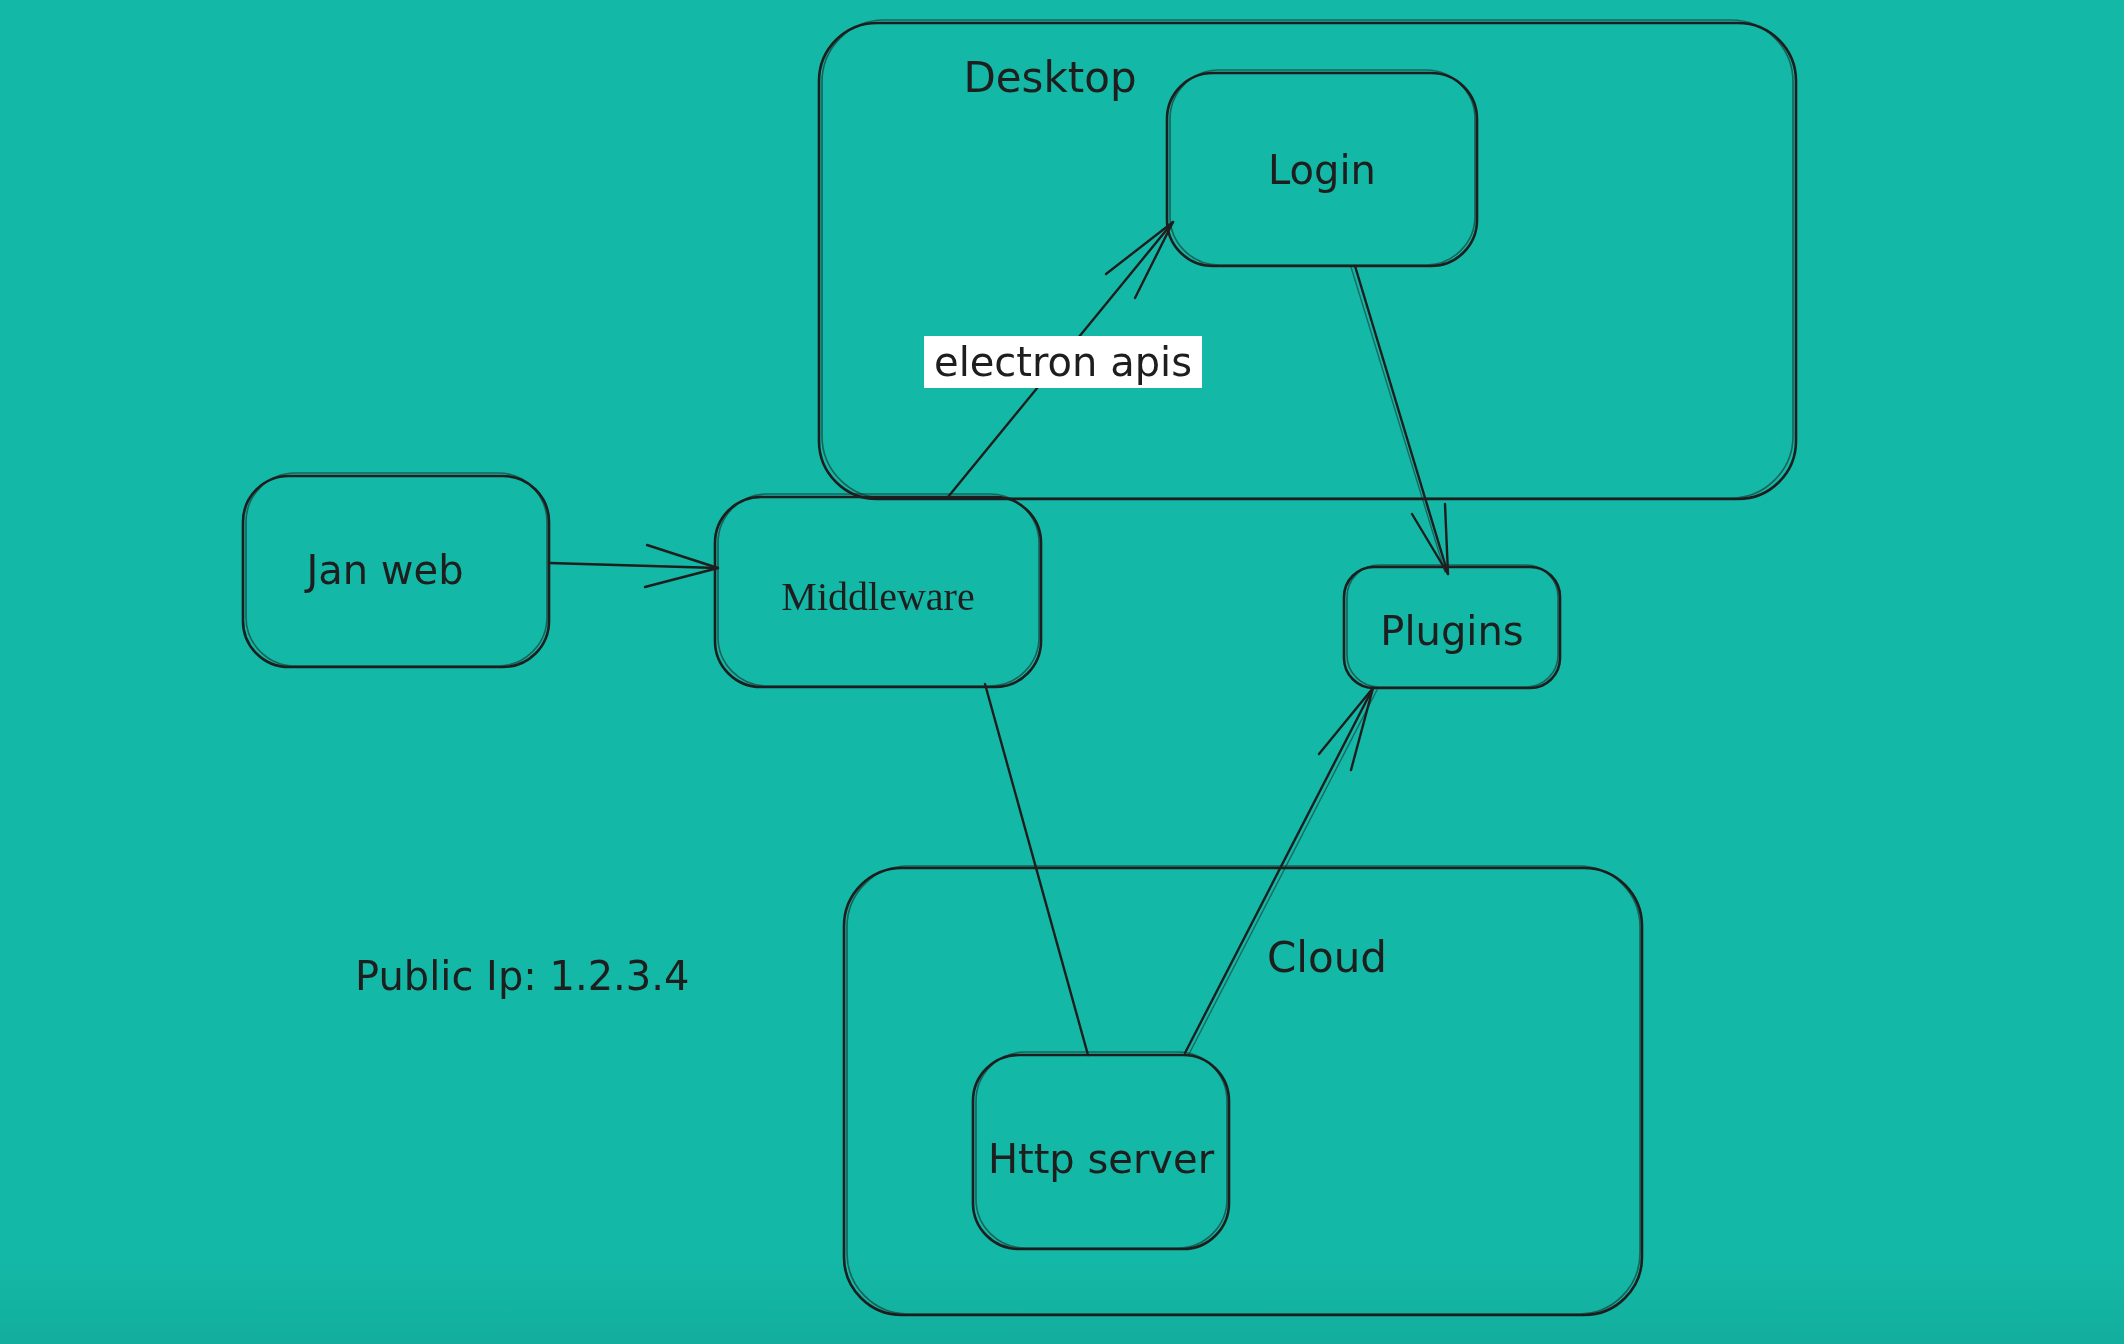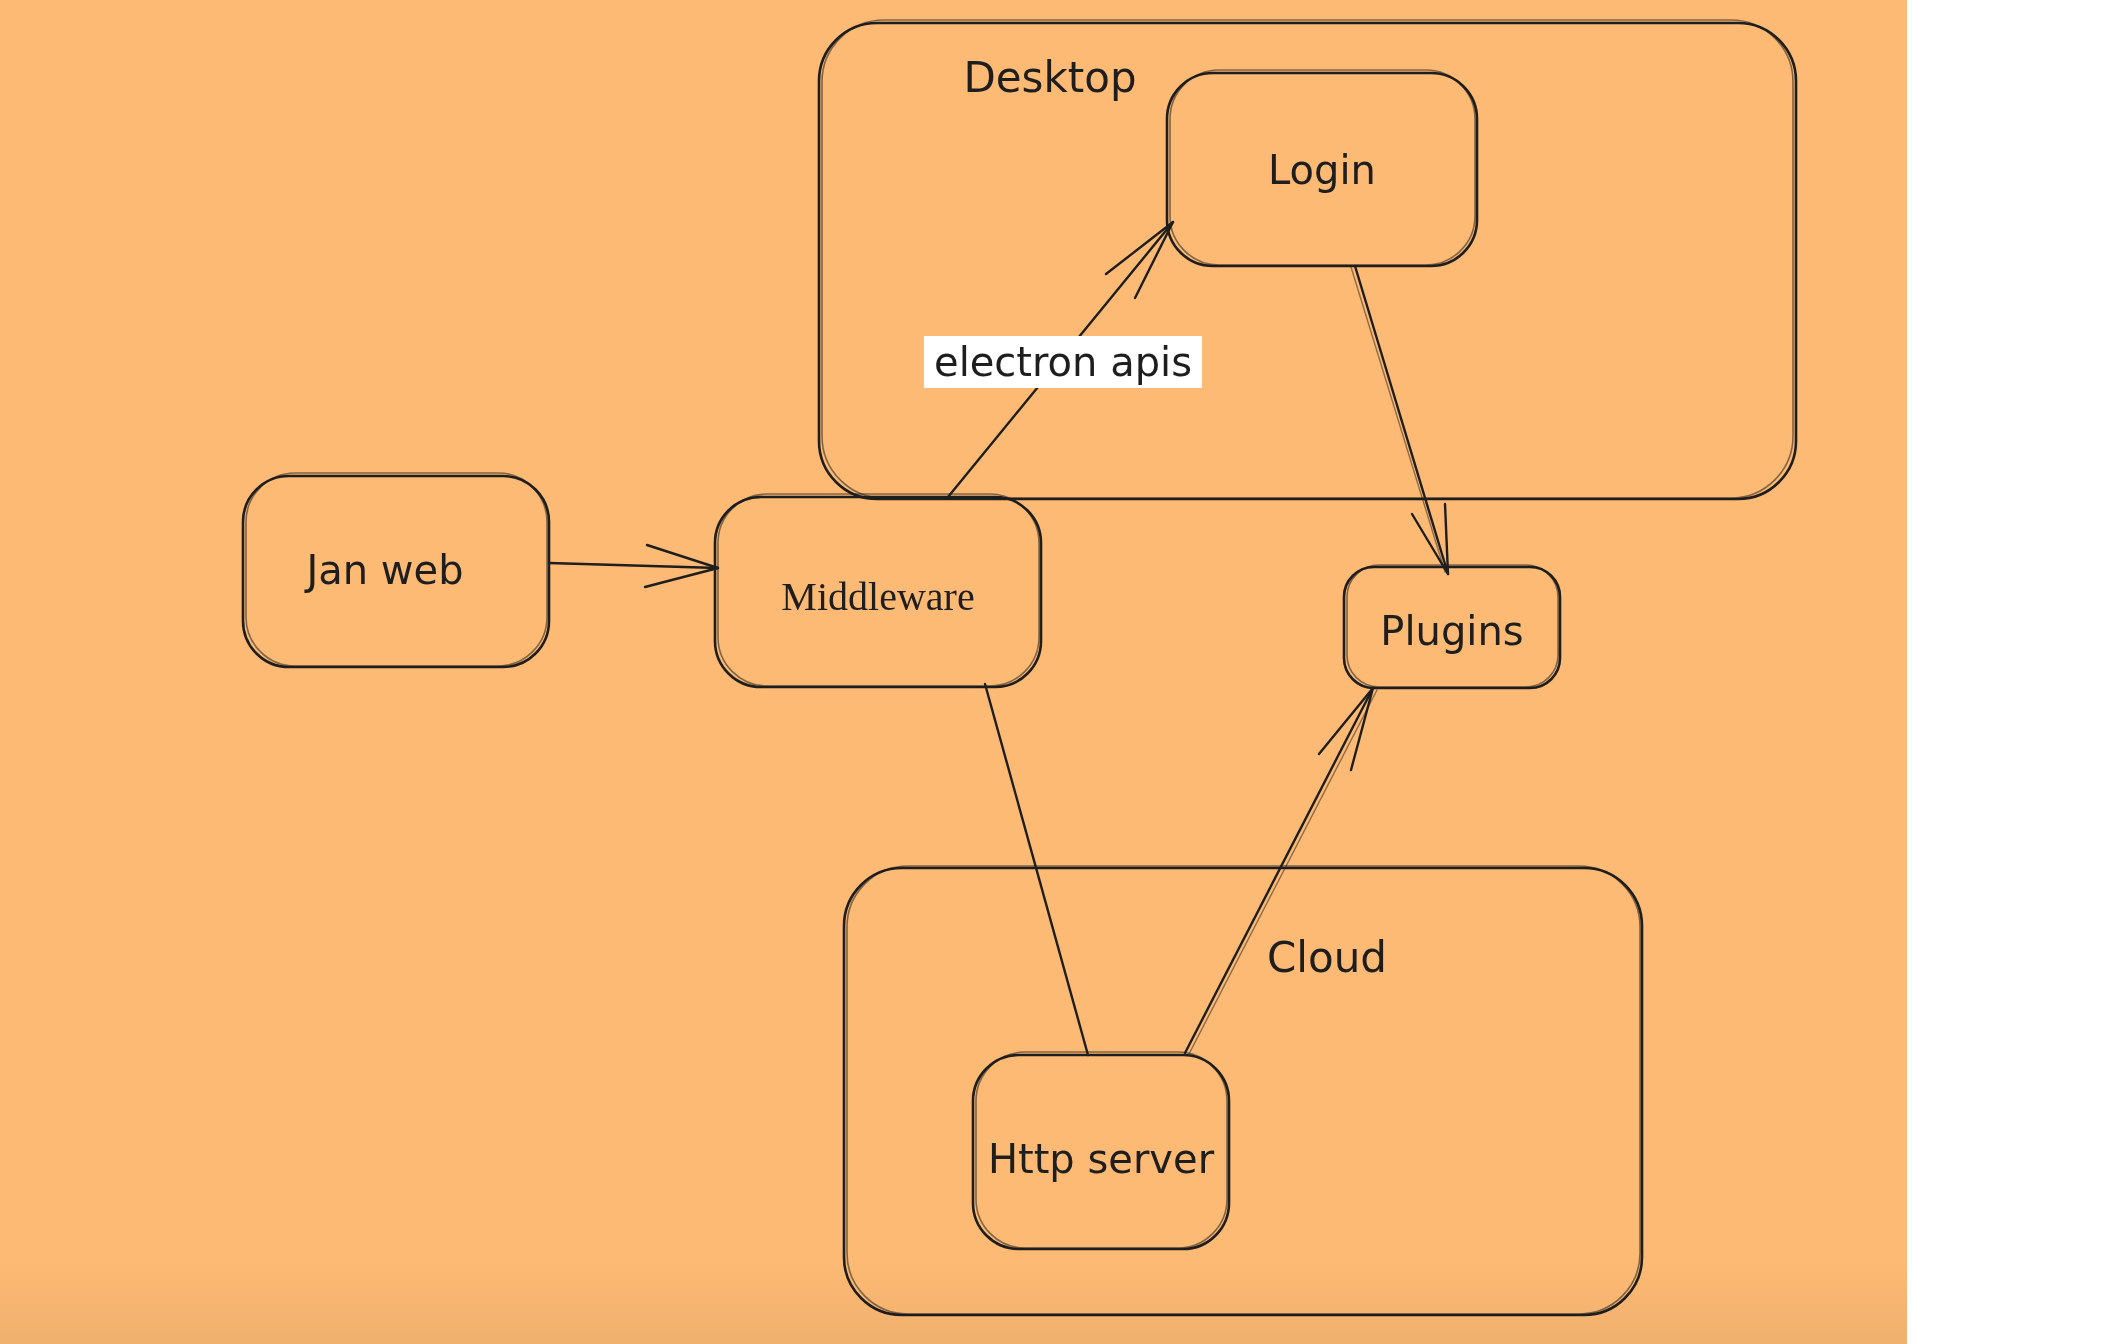--- a/index.html
+++ b/index.html
@@ -2,23 +2,23 @@
 <html><head>
 <meta charset="utf-8">
 <style>
   html, body {
     margin: 0;
     padding: 0;
     background: #ffffff;
   }
   #canvas {
     position: relative;
-    width: 1907px;
+    width: 2124px;
     height: 1344px;
-    background: #fdba74;
+    background: #14b8a6;
     overflow: hidden;
     font-family: "DejaVu Sans", "Liberation Sans", sans-serif;
     color: #1e1e1e;
   }
   #diagram-svg {
     position: absolute;
     left: 0;
     top: 0;
     z-index: 1;
   }
@@ -154,16 +154,17 @@
 
   <div class="label" style="left:377px; top:570px;margin-left:8px;">Jan web</div>
   <div class="label" style="left:878px; top:597px;font-family:Liberation Serif, serif;">Middleware</div>
   <div class="label" style="left:1322px; top:170px;">Login</div>
   <div class="label" style="left:1452px; top:631px;">Plugins</div>
   <div class="label" style="left:1101px; top:1159px;">Http server</div>
 
   <div class="label edge-label-masked" style="left:1063px; top:362px;">electron apis</div>
 
   <div class="free-text" style="left:355px; top:948px;">
+    <div>Public Ip: 1.2.3.4</div>
   </div>
 
   <div id="bottom-fade"></div>
 </div>
 
 </body></html>

